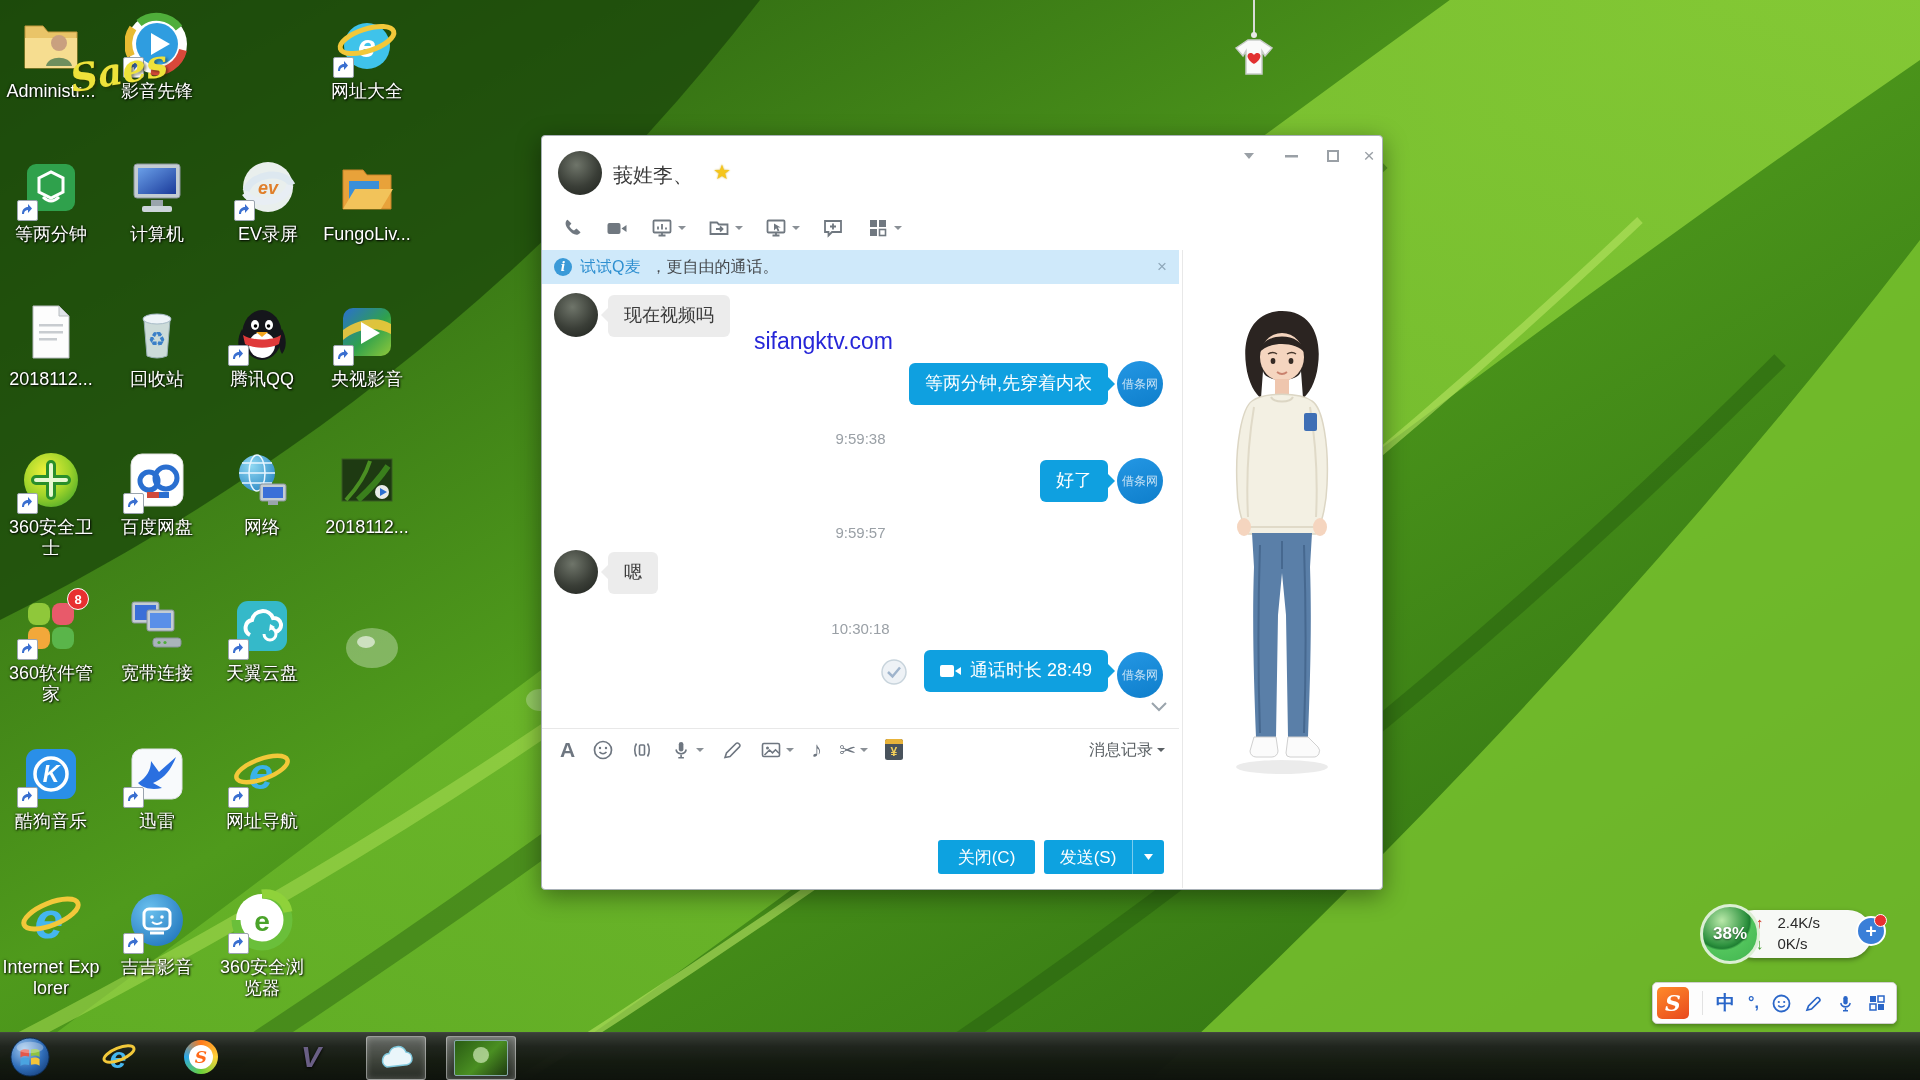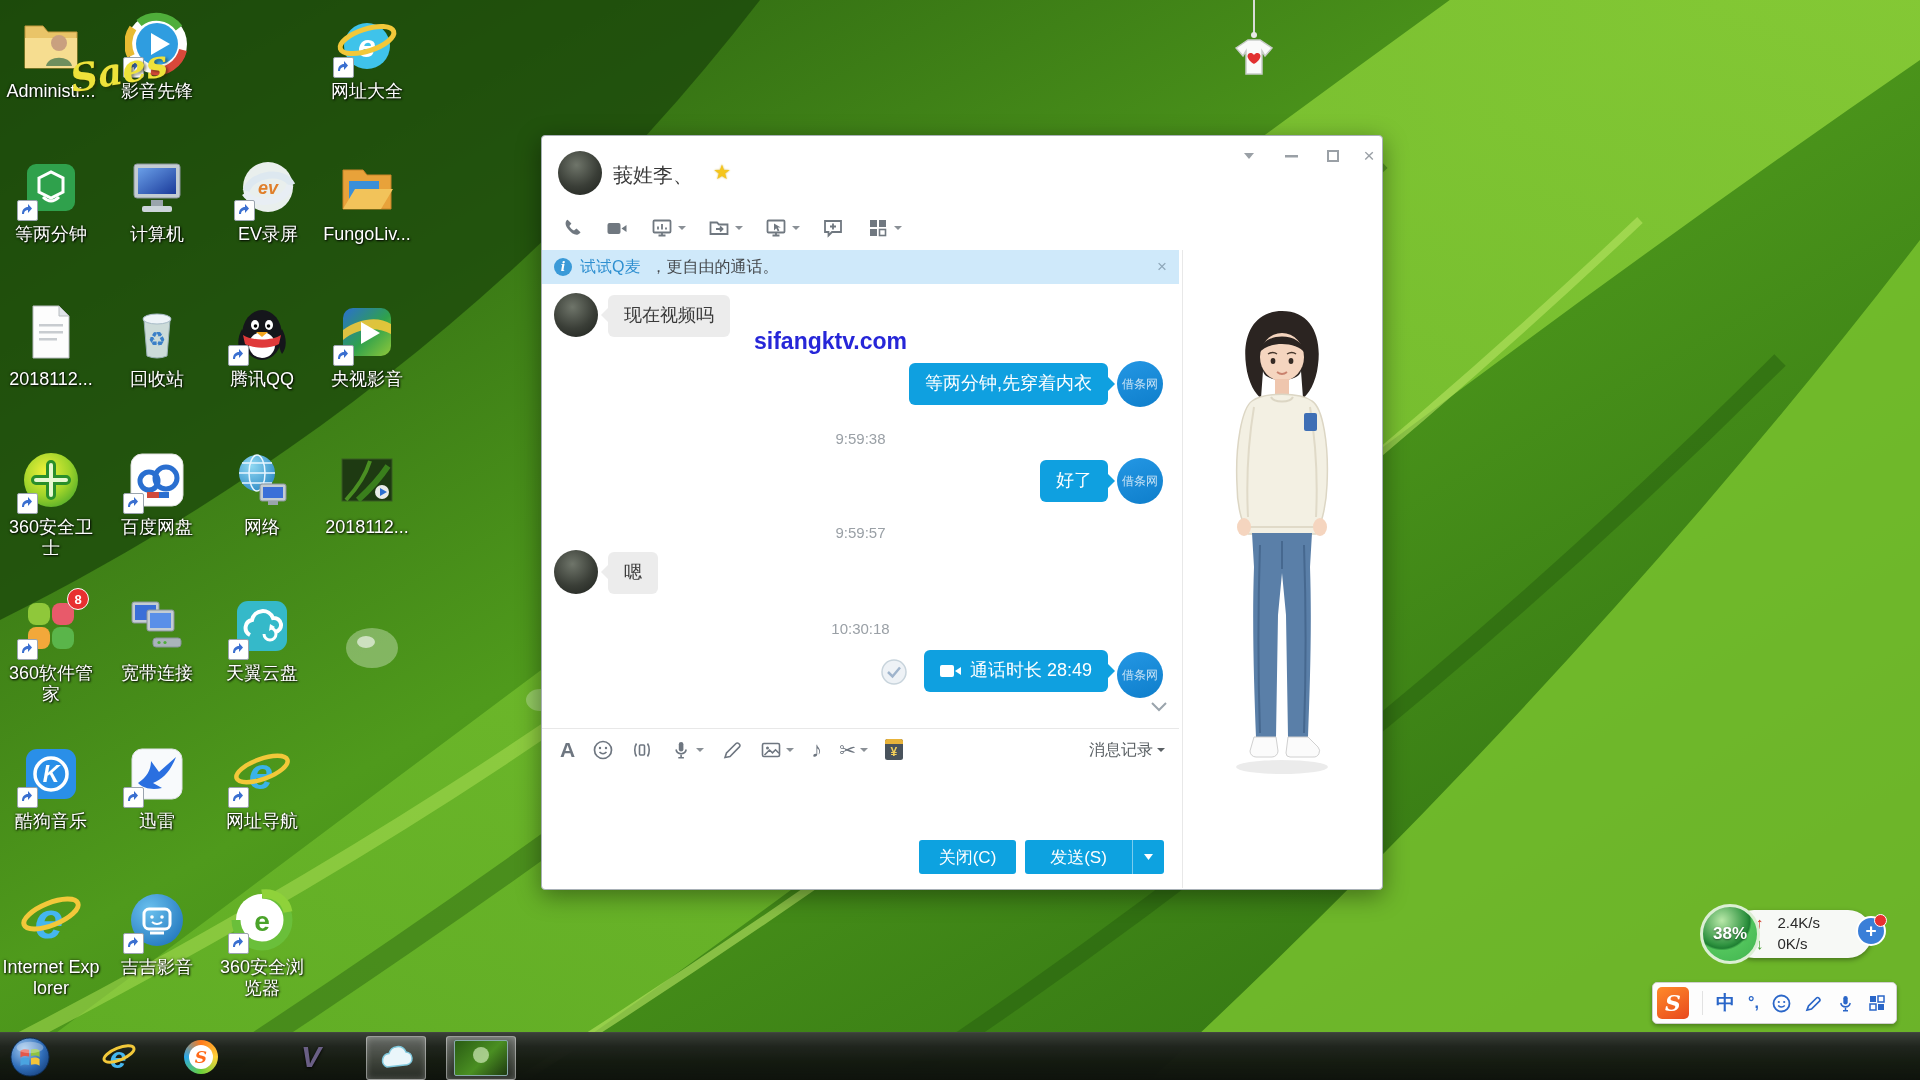--- a/index.html
+++ b/index.html
@@ -44,21 +44,21 @@
   .msgarea{position:absolute;left:0;top:148px;width:637px;height:444px;}
   .bubble{position:absolute;font-size:18px;line-height:1.2;padding:10px 16px;border-radius:6px;white-space:nowrap;}
   .bl{background:#ececec;color:#3a3a3a;}
   .bl:after{content:"";position:absolute;left:-7px;top:13px;border:7px solid transparent;border-right-color:#ececec;border-left:0;}
   .br{background:#0fa0e0;color:#fff;margin-left:15px;}
   .br:after{content:"";position:absolute;right:-7px;top:14px;border:7px solid transparent;border-left-color:#0fa0e0;border-right:0;}
   .peeravatar{position:absolute;width:46px;height:46px;border-radius:50%;
       background:linear-gradient(160deg,#2497e4,#0e7ecb);display:flex;align-items:center;justify-content:center;
       color:rgba(255,255,255,.75);font-size:12px;cursor:pointer;}
   .time{position:absolute;width:100%;text-align:center;font-size:15px;color:#9aa0a6;}
-  .wm{position:absolute;left:212px;top:44px;font-size:23px;font-weight:bold;color:#2626d8;}
+  .wm{position:absolute;left:212px;top:44px;font-size:23px;font-weight:normal;color:#2626d8;}
   .inrow{position:absolute;left:0;top:592px;width:637px;height:42px;border-top:1px solid #e8e8e8;
          display:flex;align-items:center;padding-left:18px;box-sizing:border-box;}
   .ii{display:flex;align-items:center;margin-right:17px;cursor:pointer;color:#6e7680;}
   .hist{position:absolute;right:14px;top:0;height:42px;display:flex;align-items:center;font-size:16px;color:#5a6064;cursor:pointer;}
   .btnrow{position:absolute;left:0;top:704px;width:637px;display:flex;justify-content:flex-end;padding-right:15px;box-sizing:border-box;gap:9px;}
   .bbtn{height:34px;background:#0da2e0;color:#fff;font-size:17px;border:none;border-radius:3px;
         display:flex;align-items:center;justify-content:center;cursor:pointer;font-family:inherit;}
   .panel{position:absolute;left:640px;top:114px;width:199px;height:638px;background:#fff;border-left:1px solid #e8e8e8;border-radius:0 0 4px 0;}
 
   
@@ -685,21 +685,21 @@
           <span>消息记录</span>
           <span class="caret" style="border-top-color:#5a6064"></span>
         </div>
     </div>
 
     <div class="abs" style="left:0;top:634px;width:637px;height:70px;"></div>
 
     <div class="btnrow">
       <button class="bbtn" style="width:97px">关闭(C)</button>
       <div style="display:flex">
-        <button class="bbtn" style="width:108px;border-radius:3px 0 0 3px;border-right:1px solid rgba(255,255,255,.45)">发送(S)</button>
+        <button class="bbtn" style="width:89px;border-radius:3px 0 0 3px;border-right:1px solid rgba(255,255,255,.45)">发送(S)</button>
         <button class="bbtn" style="width:31px;border-radius:0 3px 3px 0">
             <svg width="9" height="6">
               <polygon points="0,0 9,0 4.5,6" fill="#fff"></polygon>
             </svg>
           </button>
       </div>
     </div>
 
     <div class="panel">
       <svg class="abs" style="left:33px;top:55px" width="132" height="480" viewBox="0 0 132 480">

